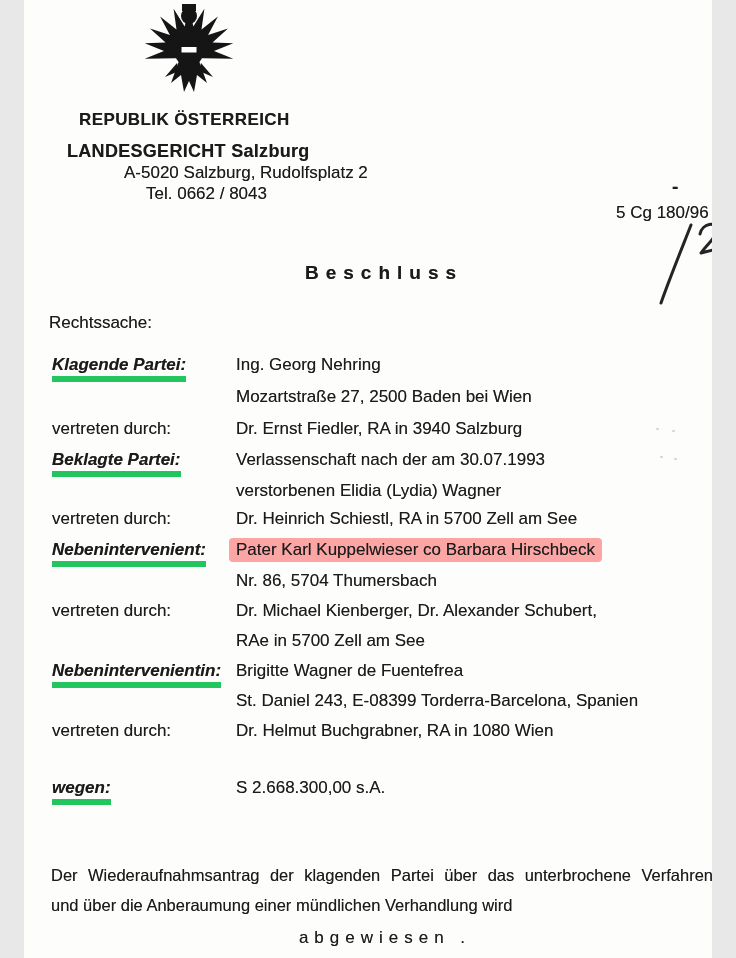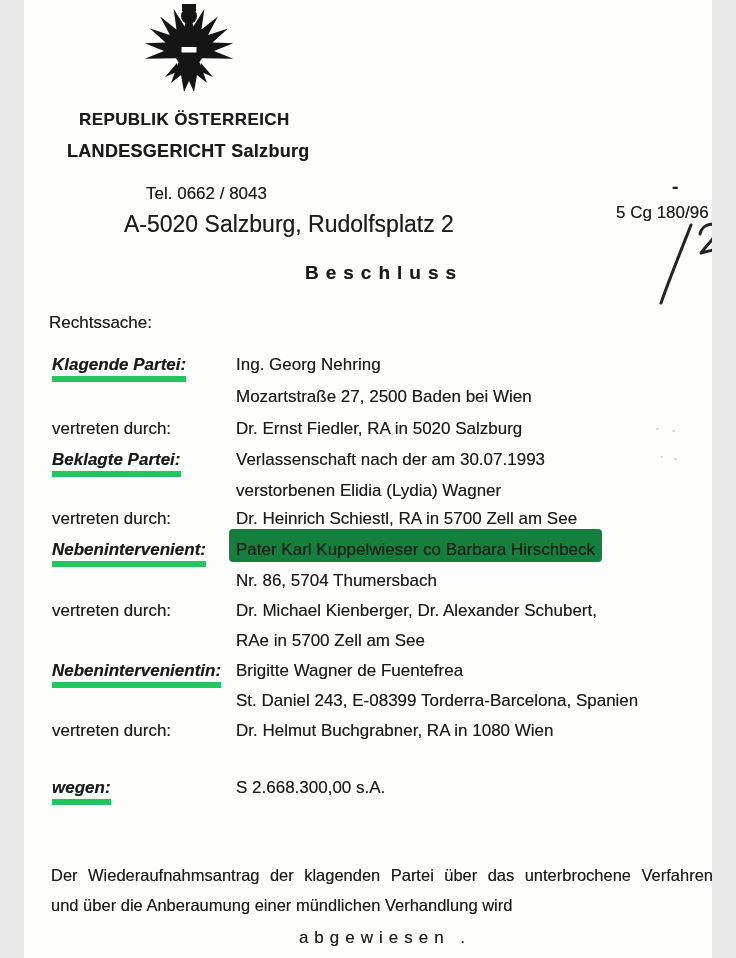--- a/index.html
+++ b/index.html
@@ -11,35 +11,35 @@
     overflow:hidden;
     font-family:Liberation Sans, sans-serif;
     color:#1b1b1b;
     text-shadow:0 0 .5px rgba(20,20,20,.55);
   }
   .abs{position:absolute;}
   
   .emblem{left:113px;top:3px;width:104px;height:92px;}
   .republic{left:55px;top:110px;font-size:17px;font-weight:bold;letter-spacing:.4px;}
   .court{left:43px;top:141px;font-size:18px;font-weight:bold;letter-spacing:.3px;}
-  .addr{left:100px;top:163px;font-size:23px;margin-top:48px;}
+  .addr{left:100px;top:163px;font-size:17px;}
   .phone{left:122px;top:184px;font-size:17px;}
   .dashmark{left:648px;top:176px;font-size:19px;font-weight:bold;}
   .casenum{left:592px;top:203px;font-size:17px;}
   .handwriting{left:600px;top:200px;width:136px;height:110px;}
   
   .doc-title{left:281px;top:262px;font-size:19px;font-weight:bold;letter-spacing:7px;}
   .intro{left:25px;top:298px;font-size:17px;margin-top:15px;}
   
   .row{left:28px;right:16px;font-size:17px;white-space:nowrap;}
   .row .lbl{display:inline-block;width:184px;vertical-align:top;}
   .lbl.heading{font-weight:bold;font-style:italic;width:auto;min-width:184px;}
   .lbl.heading .ul{border-bottom:6px solid #22c55e;padding-bottom:1px;display:inline-block;min-width:0;}
   .lbl.heading{width:184px;}
-  .hl{background:#15803d;padding:11px 7px 3px 7px;margin-left:-7px;border-radius:4px;}
+  .hl{background:#fca5a5;padding:2px 7px 3px 7px;margin-left:-7px;border-radius:4px;}
   
   .dec1{left:27px;top:866px;width:662px;font-size:16.5px;text-align:justify;text-align-last:justify;}
   .dec2{left:27px;top:896px;width:662px;font-size:16.5px;}
   .verdict{left:0;top:928px;width:722px;text-align:center;font-size:17px;letter-spacing:6px;}
   .speck{position:absolute;width:3px;height:2px;background:#9a9a9a;opacity:.45;border-radius:50%;}
 </style>
 </head>
 <body>
 
 <div class="page">
@@ -83,21 +83,21 @@
   <div class="abs doc-title">Beschluss</div>
   <div class="abs intro">Rechtssache:</div>
 
   <div class="abs row" style="top:355px">
     <span class="lbl heading"><span class="ul">Klagende Partei:</span></span><span>Ing. Georg Nehring</span>
   </div>
   <div class="abs row" style="top:387px">
     <span class="lbl"></span><span>Mozartstraße 27, 2500 Baden bei Wien</span>
   </div>
   <div class="abs row" style="top:419px">
-    <span class="lbl">vertreten durch:</span><span>Dr. Ernst Fiedler, RA in 5020 Salzburg</span>
+    <span class="lbl">vertreten durch:</span><span>Dr. Ernst Fiedler, RA in 3940 Salzburg</span>
   </div>
   <div class="abs row" style="top:450px">
     <span class="lbl heading"><span class="ul">Beklagte Partei:</span></span><span>Verlassenschaft nach der am 30.07.1993</span>
   </div>
   <div class="abs row" style="top:481px">
     <span class="lbl"></span><span>verstorbenen Elidia (Lydia) Wagner</span>
   </div>
   <div class="abs row" style="top:509px">
     <span class="lbl">vertreten durch:</span><span>Dr. Heinrich Schiestl, RA in 5700 Zell am See</span>
   </div>

